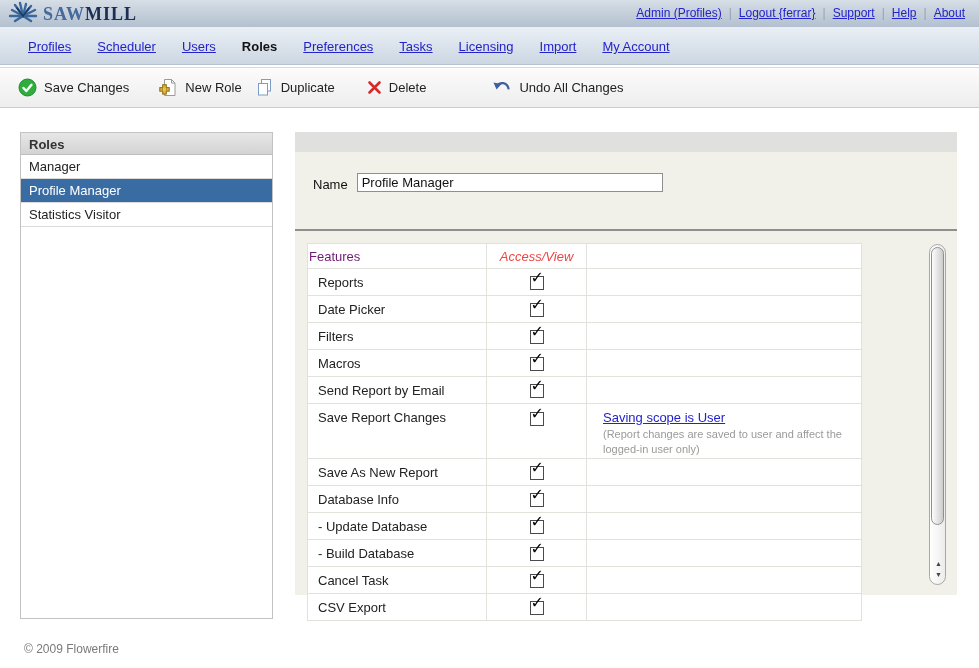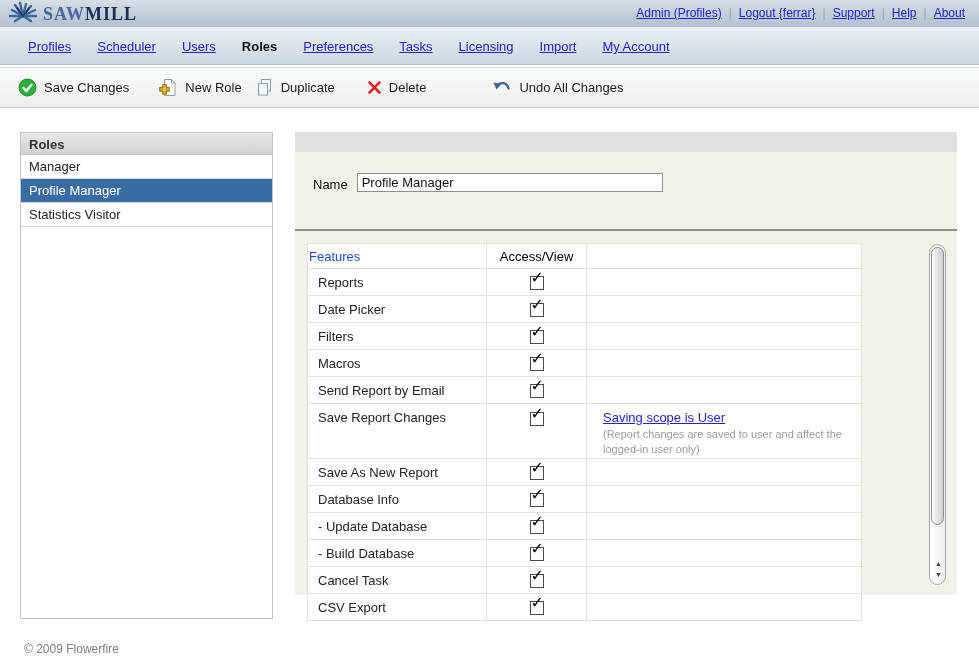--- a/index.html
+++ b/index.html
@@ -60,22 +60,22 @@
     display:flex;align-items:center;justify-content:center;}
   .tab.inactive{height:20px;background:linear-gradient(#f6f6f4,#dcdbd5);cursor:pointer;}
   .tab.active{height:25px;background:#fbfaf4;border-color:#777;position:relative;z-index:4;cursor:default;}
   .tabline{position:absolute;left:0;top:97px;width:662px;height:2px;background:#8f8f8d;z-index:2;}
 
   
   .table-wrap{position:absolute;left:12px;top:111px;}
   table.features{border-collapse:collapse;width:555px;background:#fff;font-size:13px;color:#222;
     border:1px solid #c9c9c4;}
   table.features th,table.features td{border:1px solid #e2e2dd;}
-  th.c1{font-weight:normal;text-align:left;height:22px;color:#1d4ed8;}
-  th.c2{font-weight:normal;text-align:center;height:22px;color:#000000;}
+  th.c1{font-weight:normal;text-align:left;height:22px;color:#701a75;}
+  th.c2{font-weight:normal;text-align:center;height:22px;color:#ef4444;font-style:italic;}
   th.c3{border-left:1px solid #e2e2dd;}
   td.c1{height:24px;padding-left:10px;}
   td.c2{text-align:center;}
   td.c3{padding-left:16px;}
   tr.tall td{vertical-align:top;padding-top:6px;height:42px;}
   .cb{display:inline-block;width:12px;height:12px;border:1px solid #4a4a4a;background:#fff;
     position:relative;vertical-align:middle;cursor:pointer;}
   .mark{position:absolute;left:0px;top:-7px;font-size:16px;font-weight:bold;color:#000;
     font-family:"DejaVu Sans",sans-serif;line-height:16px;}
   .cell-link{color:#2323cc;text-decoration:underline;font-size:13px;}

